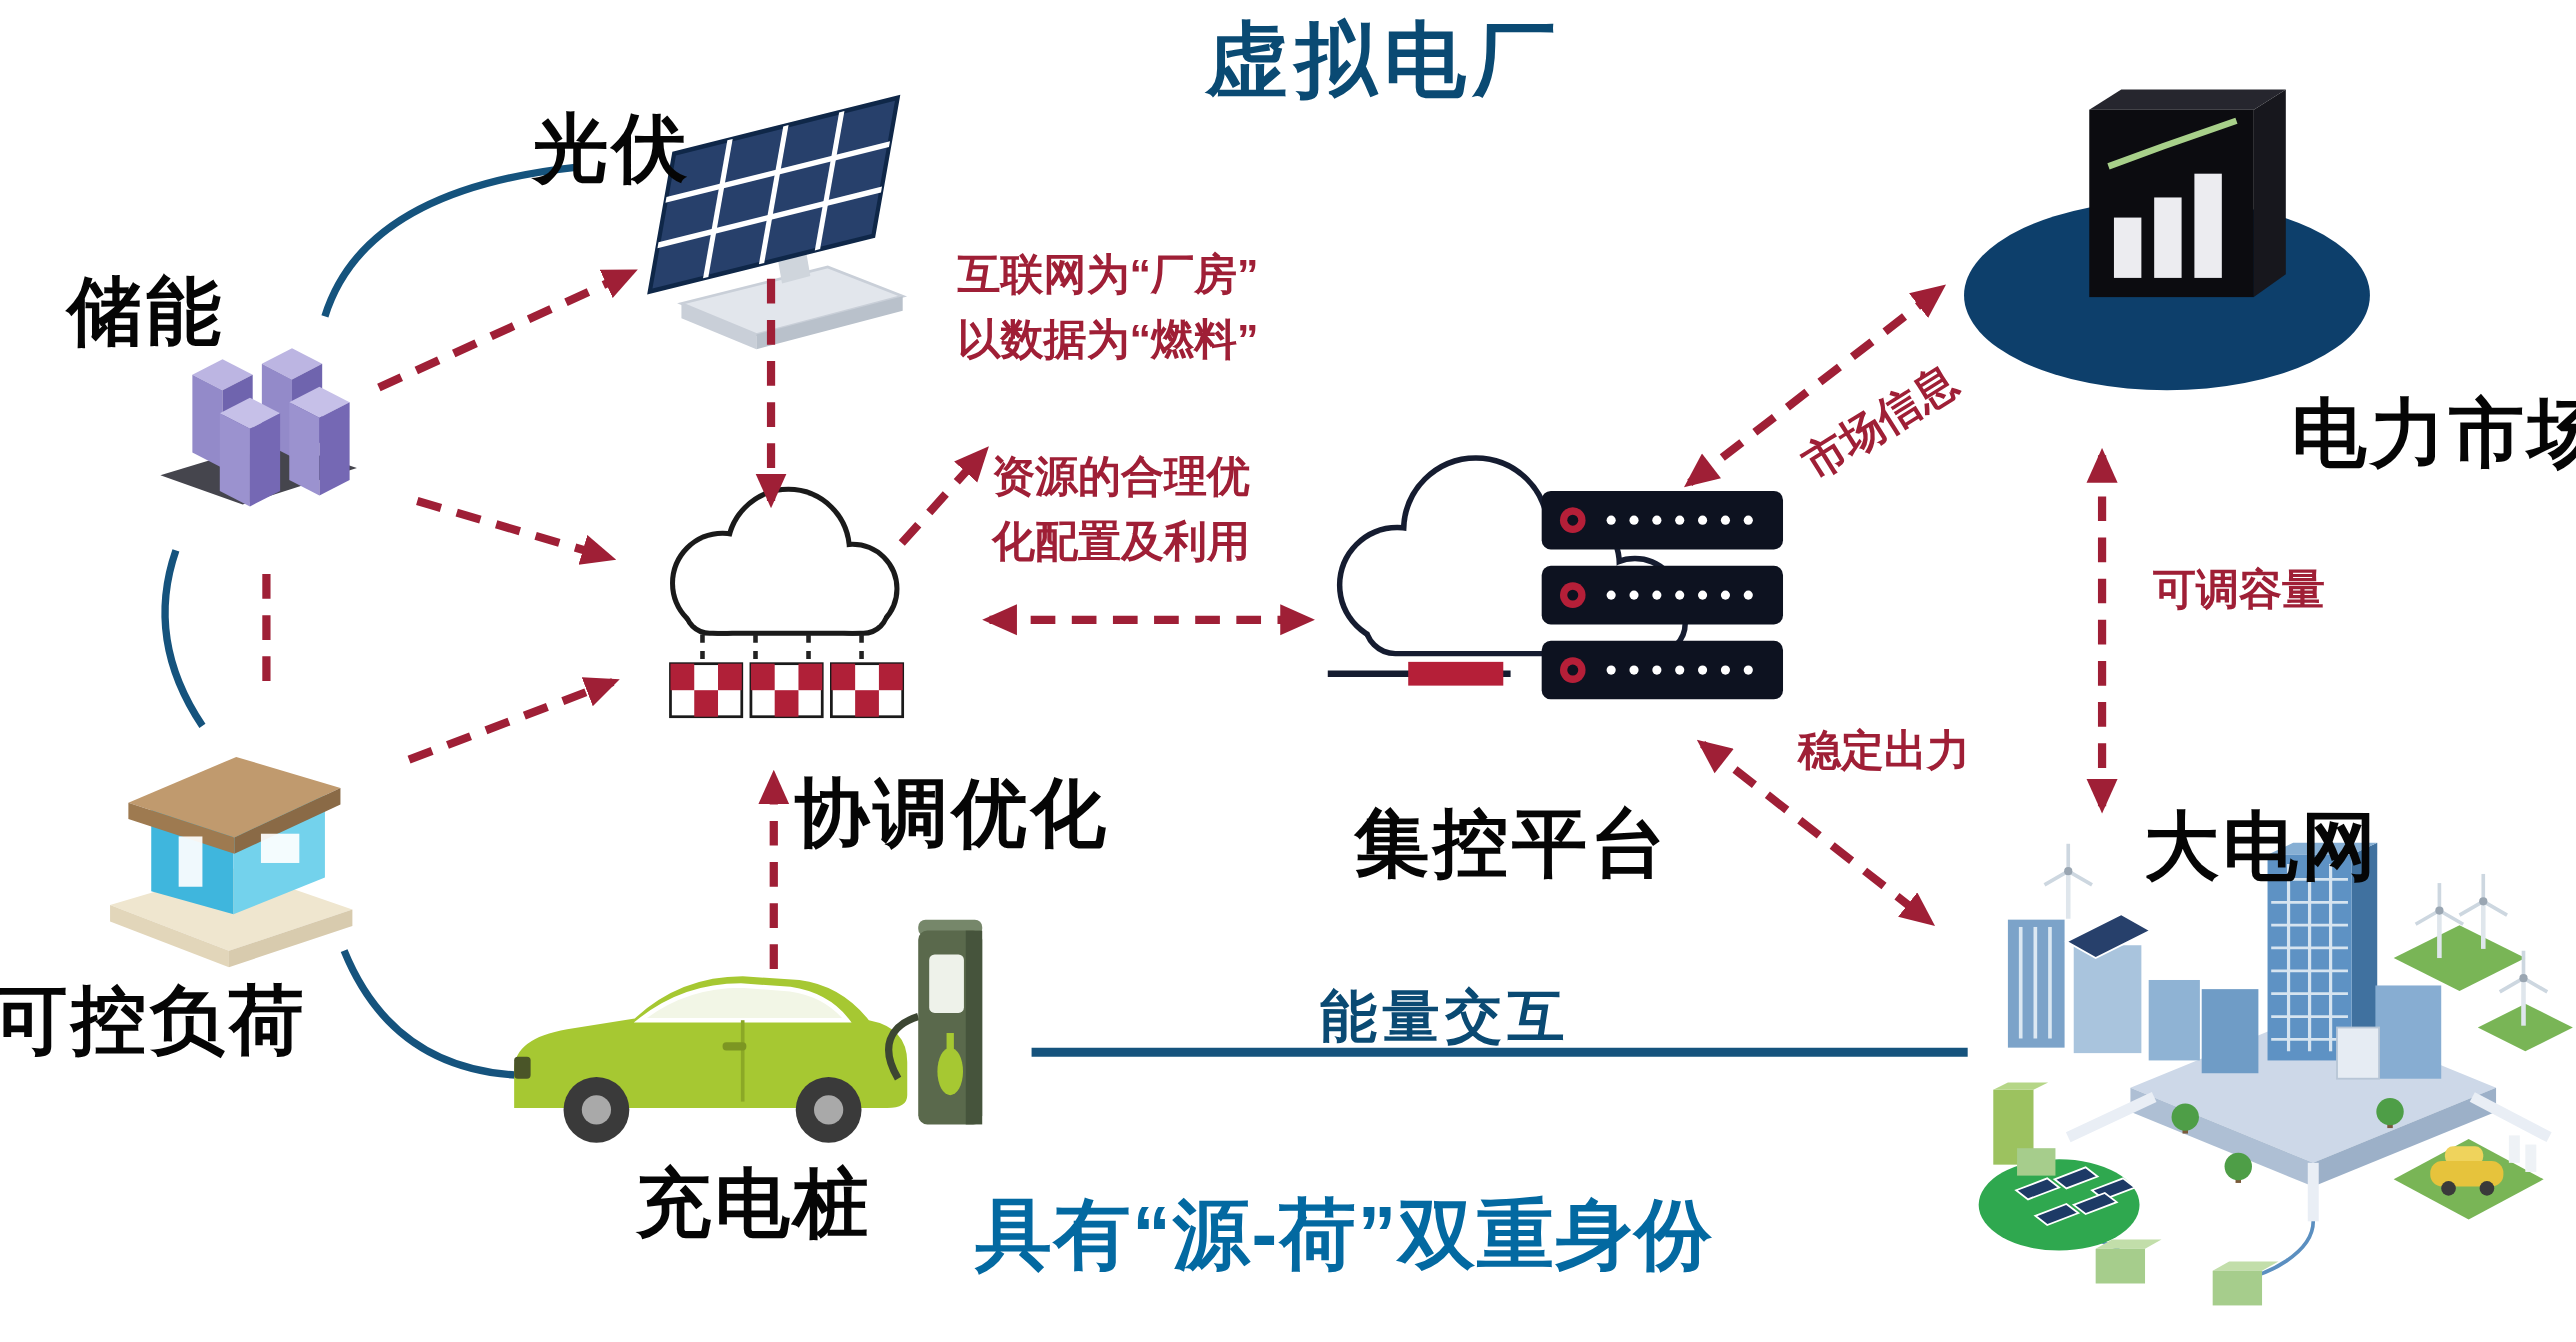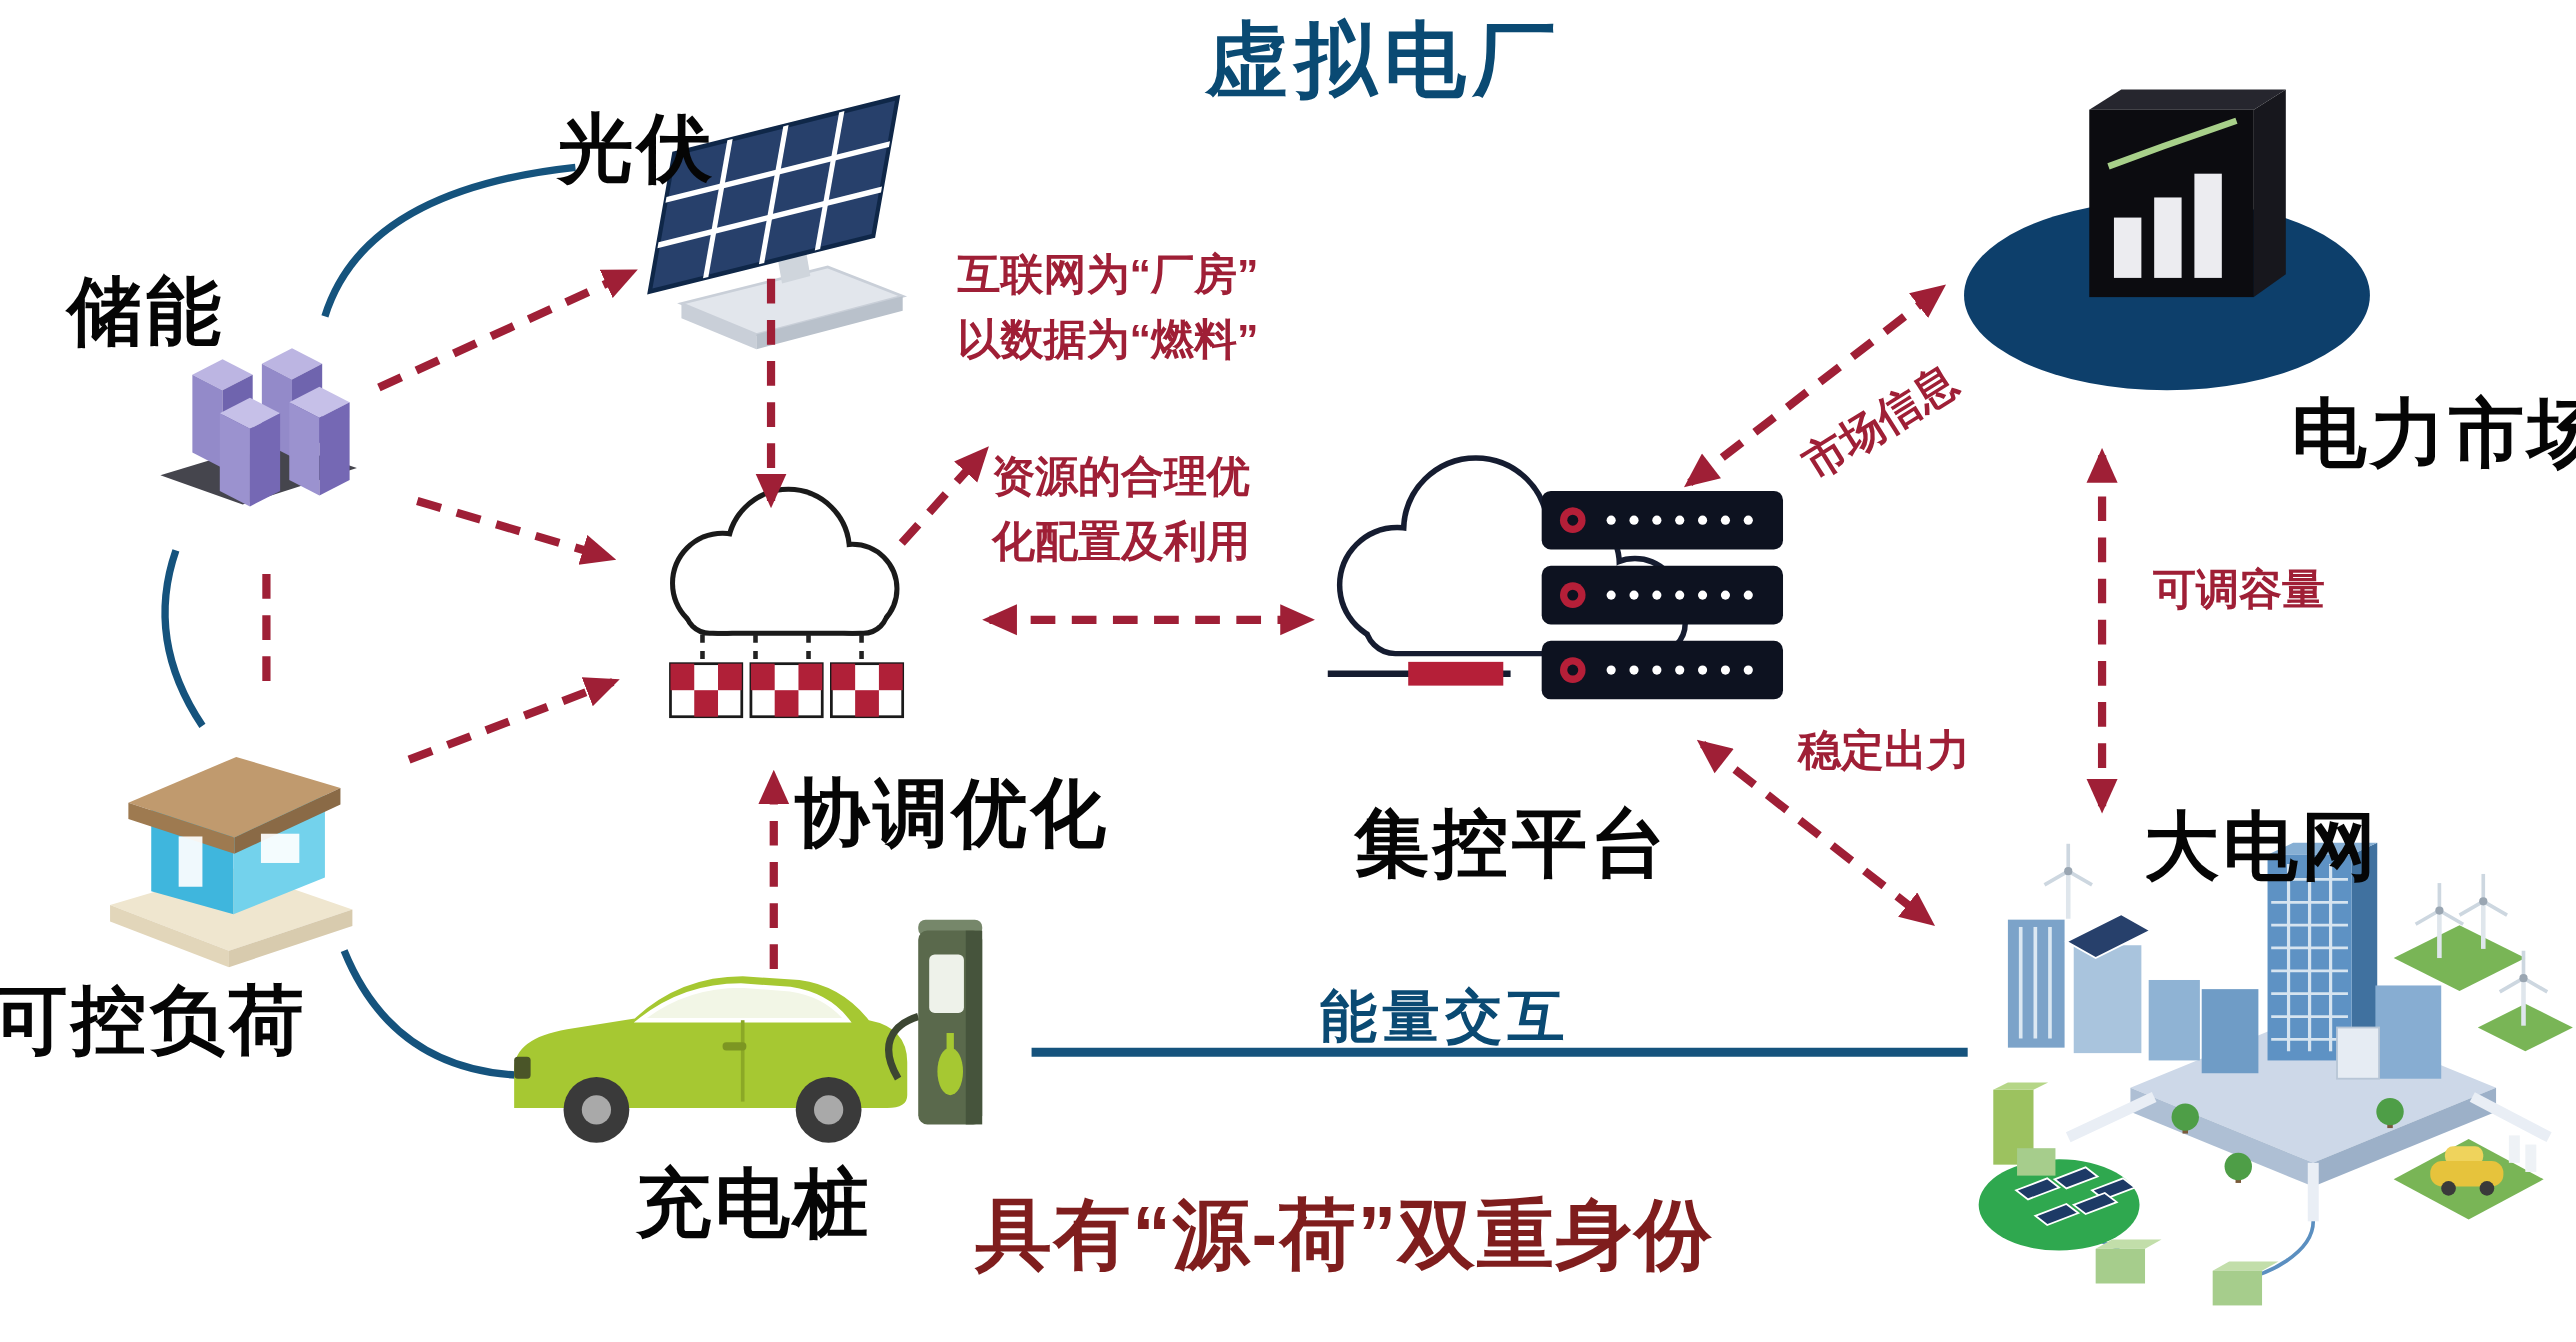--- a/index.html
+++ b/index.html
@@ -21,21 +21,21 @@
     position:absolute;transform:translate(-50%,-50%);font-weight:900;font-size:43px;
     color:#9f1f36;text-align:center;white-space:nowrap;line-height:1.5;
   }
   .note.rot{transform:translate(-50%,-50%) rotate(-32deg);}
   .energy-label{
     position:absolute;transform:translate(-50%,-50%);font-weight:900;font-size:57px;
     color:#0a4a73;letter-spacing:5.5px;white-space:nowrap;
   }
   .dual-label{
     position:absolute;transform:translate(-50%,-50%);font-weight:900;font-size:77px;
-    color:#7f1d1d;letter-spacing:1.8px;white-space:nowrap;
+    color:#0369a1;letter-spacing:1.8px;white-space:nowrap;
   }
 </style>
 </head>
 <body>
 
 <div id="stage">
 
 <svg class="art" width="2576" height="1342" viewBox="0 0 2817 1468" xmlns="http://www.w3.org/2000/svg">
   <defs>
     <marker id="mE" markerUnits="userSpaceOnUse" markerWidth="40" markerHeight="36" refX="30" refY="17" orient="auto">
@@ -361,21 +361,21 @@
     <path d="M1082,678 L1430,678" marker-start="url(#mS)" marker-end="url(#mE)"></path>
     <path d="M986,594 L1076,494" marker-end="url(#mE)"></path>
     <path d="M1848,528 L2122,316" marker-start="url(#mS)" marker-end="url(#mE)"></path>
     <path d="M2299,498 L2299,882" marker-start="url(#mS)" marker-end="url(#mE)"></path>
     <path d="M1862,814 L2110,1008" marker-start="url(#mS)" marker-end="url(#mE)"></path>
   </g>
 </svg>
 
 <div class="title-label" style="left:1384px;top:5.5px;">虚拟电厂</div>
 
-<div class="node-label" style="left:637px;top:99px;">光伏</div>
+<div class="node-label" style="left:612px;top:99px;">光伏</div>
 <div class="node-label" style="left:146px;top:262px;">储能</div>
 <div class="node-label" style="left:150px;top:971px;">可控负荷</div>
 <div class="node-label" style="left:754px;top:1154px;font-family:Liberation Serif, serif;">充电桩</div>
 <div class="node-label" style="left:952px;top:764px;">协调优化</div>
 <div class="node-label" style="left:1512px;top:764px;margin-top:30px;">集控平台</div>
 <div class="node-label" style="left:2449px;top:384px;">电力市场</div>
 <div class="node-label" style="left:2262px;top:766px;margin-top:31px;">大电网</div>
 
 <div class="note" style="left:1108px;top:306px;">
   <div>互联网为“厂房”</div>

